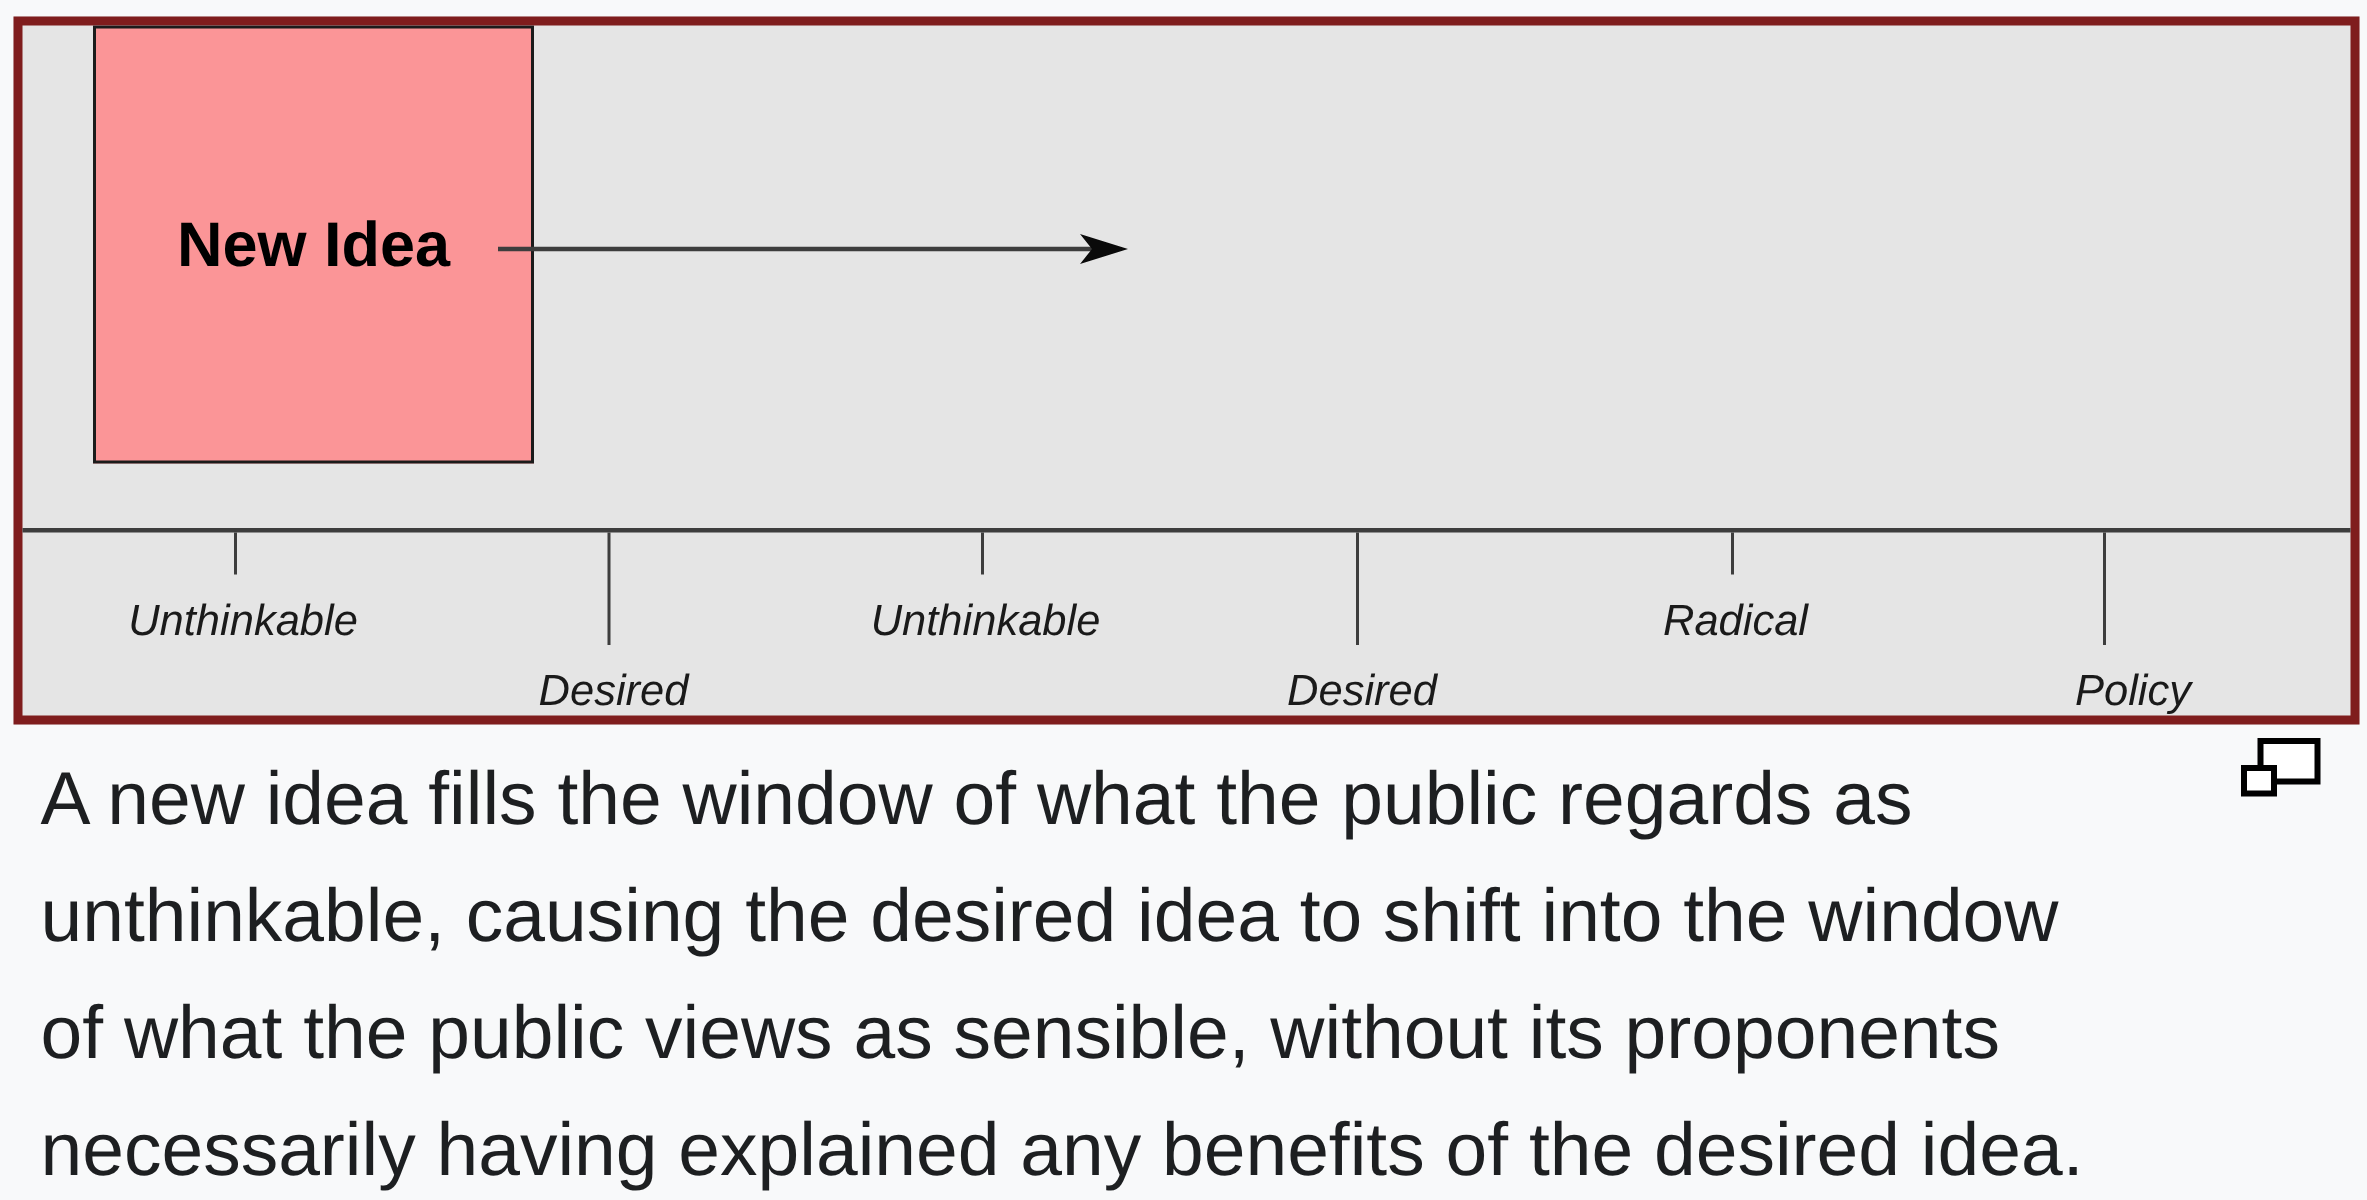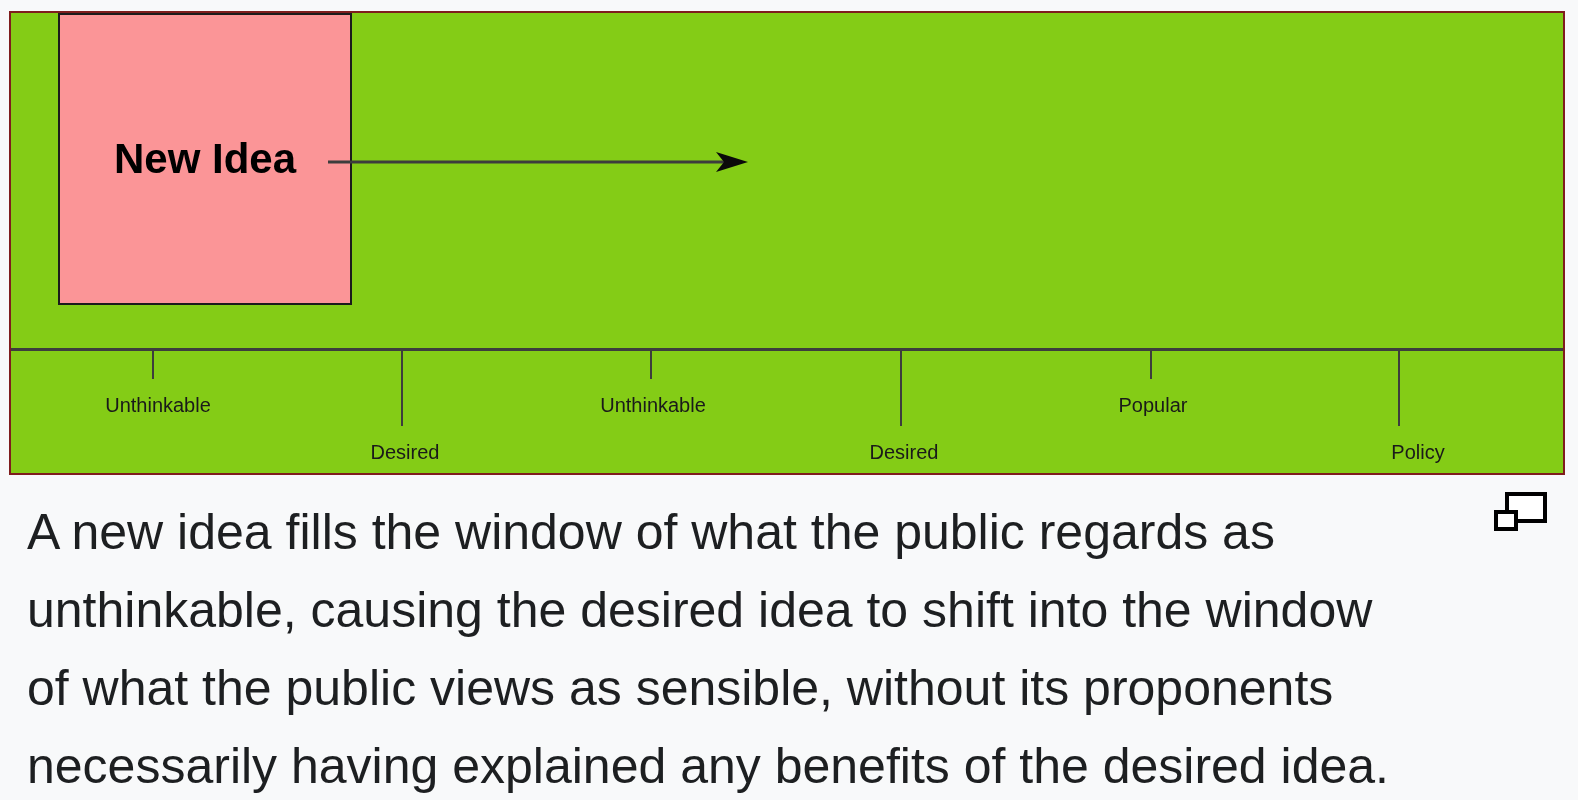--- a/index.html
+++ b/index.html
@@ -15,22 +15,22 @@
     overflow: hidden;
   }
 
   
   .panel {
     position: absolute;
     left: 9px;
     top: 11px;
     width: 1552px;
     height: 460px;
-    background: #84cc16;
-    border: 2px solid #7f1d1d;
+    background: #e5e5e5;
+    border: 6px solid #7f1d1d;
   }
 
   .idea-box {
     position: absolute;
     box-sizing: border-box;
     border: 2px solid #1b1b1b;
     display: flex;
     align-items: center;
     justify-content: center;
     text-align: center;
@@ -82,22 +82,23 @@
   .t1 { left: 390px; }
   .t2 { left: 639px; }
   .t3 { left: 889px; }
   .t4 { left: 1139px; }
   .t5 { left: 1387px; }
 
   .axis-label {
     position: absolute;
     transform: translateX(-50%);
     white-space: nowrap;
-    font-size: 20px;
+    font-size: 29px;
     color: #1a1a1a;
+    font-style: italic;
   }
   .axis-label--top { top: 381px; }
   .axis-label--bottom { top: 428px; }
   .lx0 { left: 147px; }
   .lx1 { left: 394px; }
   .lx2 { left: 642px; }
   .lx3 { left: 893px; }
   .lx4 { left: 1142px; }
   .lx5 { left: 1391px; margin-left: 16px; }
 
@@ -140,21 +141,21 @@
   <div class="tick tick--long  t1"></div>
   <div class="tick tick--short t2"></div>
   <div class="tick tick--long  t3"></div>
   <div class="tick tick--short t4"></div>
   <div class="tick tick--long  t5"></div>
 
   <span class="axis-label axis-label--top lx0">Unthinkable</span>
   <span class="axis-label axis-label--bottom lx1">Desired</span>
   <span class="axis-label axis-label--top lx2">Unthinkable</span>
   <span class="axis-label axis-label--bottom lx3">Desired</span>
-  <span class="axis-label axis-label--top lx4">Popular</span>
+  <span class="axis-label axis-label--top lx4">Radical</span>
   <span class="axis-label axis-label--bottom lx5">Policy</span>
 </div>
 
 <div class="caption">
   <div class="caption-line">A new idea fills the window of what the public regards as</div>
   <div class="caption-line">unthinkable, causing the desired idea to shift into the window</div>
   <div class="caption-line">of what the public views as sensible, without its proponents</div>
   <div class="caption-line">necessarily having explained any benefits of the desired idea.</div>
 </div>
 

